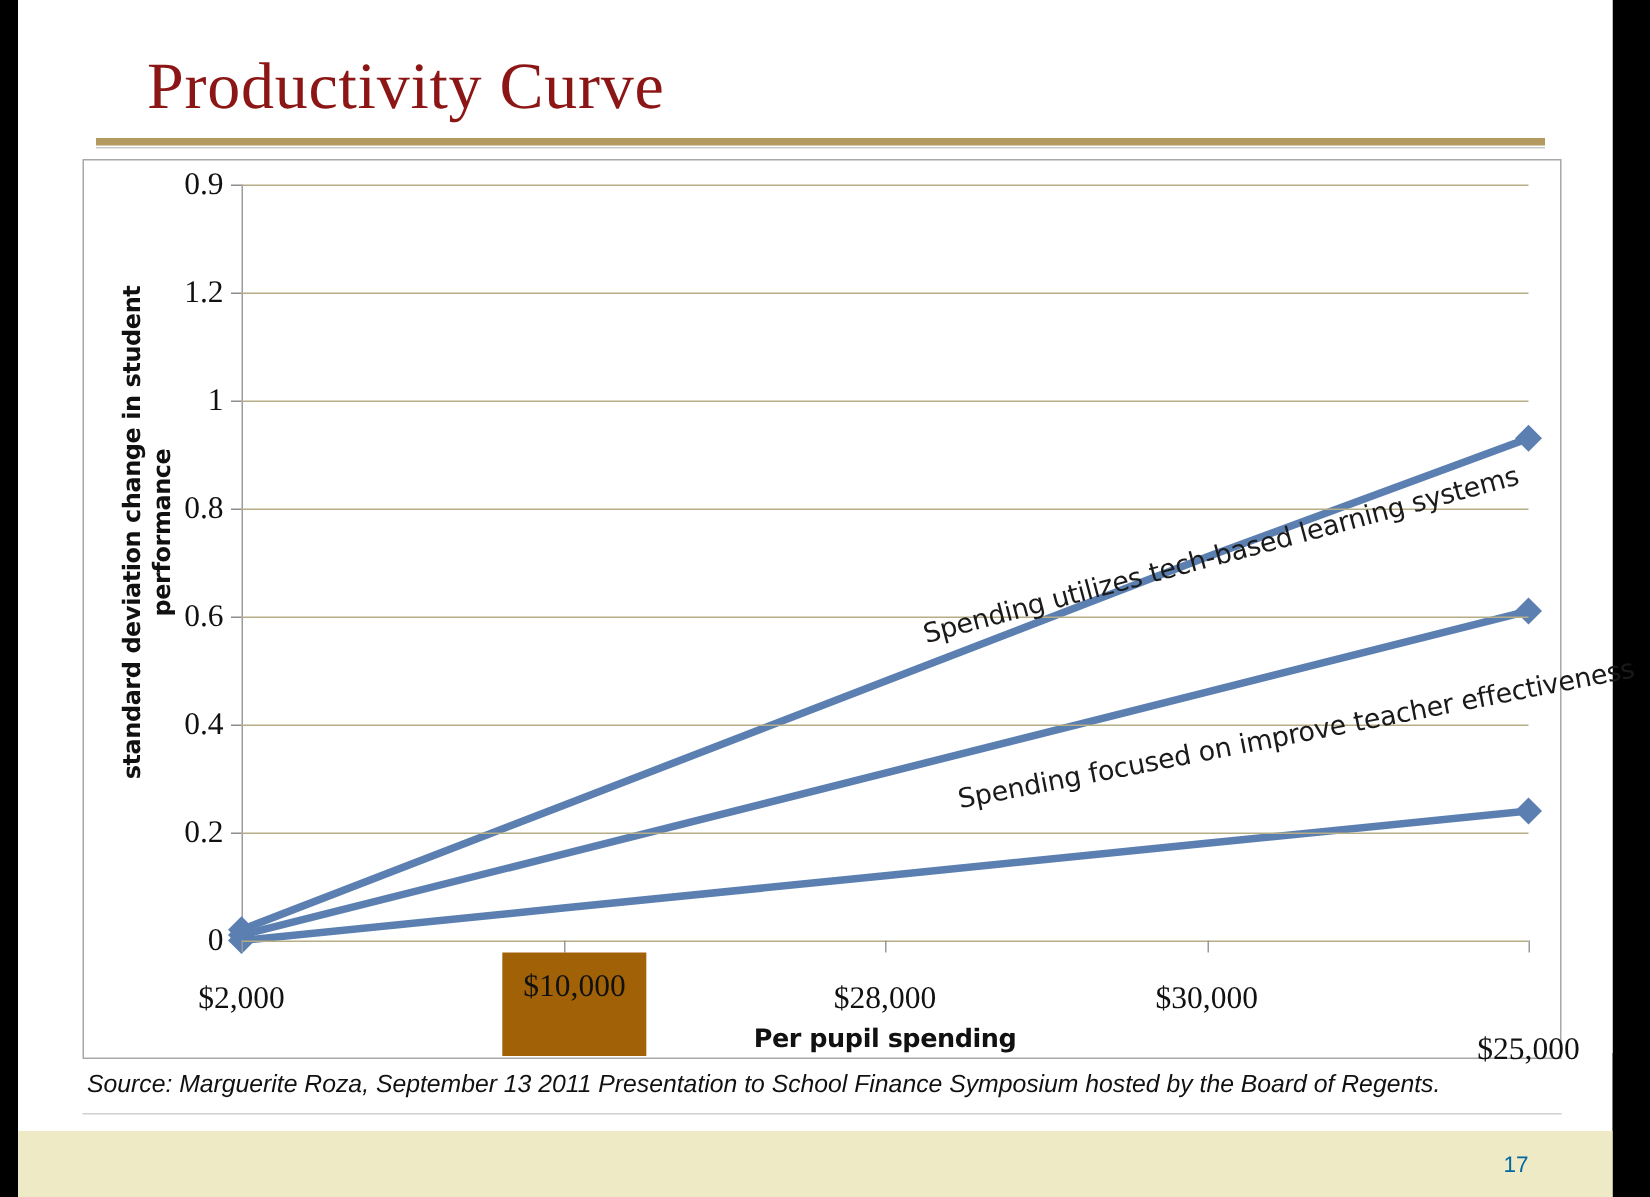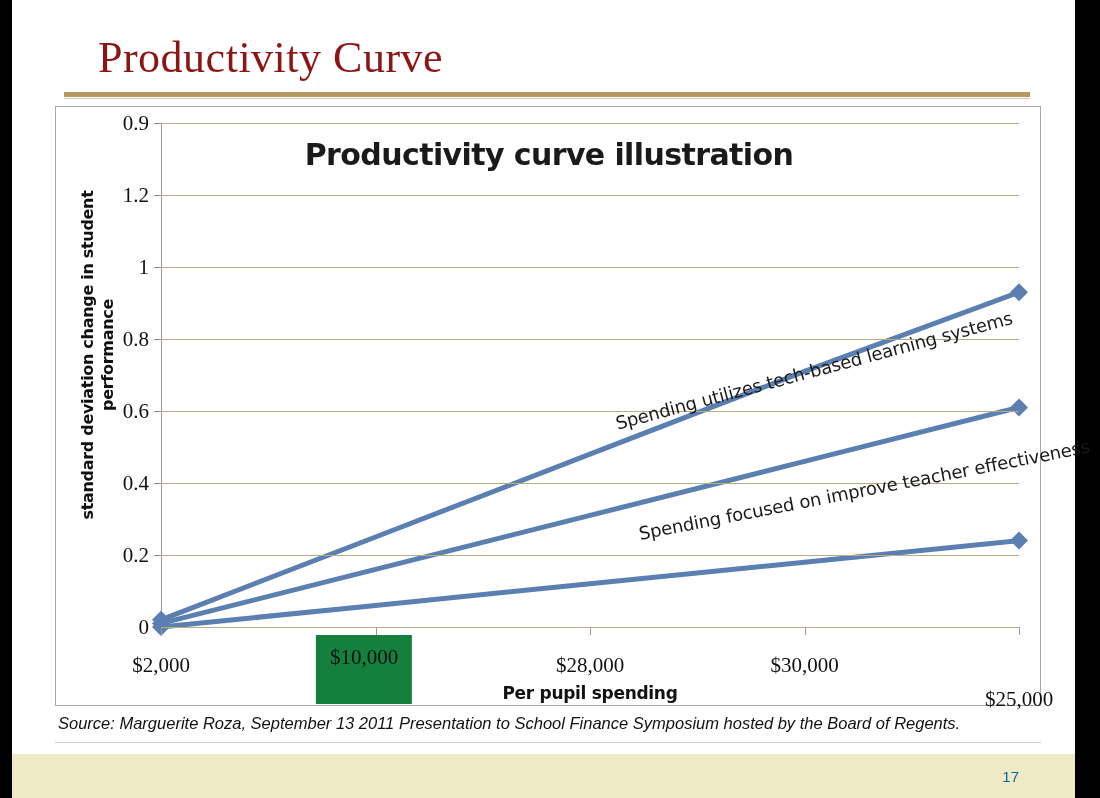--- a/index.html
+++ b/index.html
@@ -187,21 +187,20 @@
 
 <div class="slide">
 
   <div class="slide-title">Productivity Curve</div>
   <div class="title-rule"></div>
   <div class="title-rule-2"></div>
 
   <div class="content-box">
     <div class="chart">
 
-      <div class="chart-title">Productivity curve illustration</div>
 
       <div class="y-axis-title">standard deviation change in student performance</div>
 
       <div class="plot" id="plot">
         <div class="axis-line-y"></div>
         <svg class="series-svg" id="series-svg" viewBox="0 0 858 504" preserveAspectRatio="none">
             <polyline points="0,496.8 214.5,414 429,331.2 643.5,248.4 858,169.19999999999993" fill="none" stroke="#5b7fb0" stroke-width="5" stroke-linecap="round" stroke-linejoin="round"></polyline>
             <polygon points="0,487.8 9,496.8 0,505.8 -9,496.8" fill="#5b7fb0"></polygon>
             <polygon points="858,160.19999999999993 867,169.19999999999993 858,178.19999999999993 849,169.19999999999993" fill="#5b7fb0"></polygon>
             <polyline points="0,500.4 214.5,446.4 429,392.4 643.5,338.4 858,284.4" fill="none" stroke="#5b7fb0" stroke-width="5" stroke-linecap="round" stroke-linejoin="round"></polyline>
@@ -231,21 +230,21 @@
           <div class="gridline" style="top: 72px; background: rgb(181, 173, 134);"></div>
           <div class="ytick-mark" style="top: 72px;"></div>
           <div class="ytick-label" style="top: 72px;">1.2</div>
           <div class="gridline" style="top: 0px; background: rgb(181, 173, 134);"></div>
           <div class="ytick-mark" style="top: 0px;"></div>
           <div class="ytick-label" style="top: 0px;">0.9</div>
           <div class="gridline" style="top: 504px; background: rgb(181, 173, 134);"></div>
           <div class="xtick-mark" style="left: 0px;"></div>
           <div class="xtick-label" style="left: 0px;">$2,000</div>
           <div class="xtick-mark" style="left: 214.5px;"></div>
-          <div class="xtick-label highlight" style="left: 203px; background: #15803d;">$10,000</div>
+          <div class="xtick-label highlight" style="left: 222px; background: #a16207;">$10,000</div>
           <div class="xtick-mark" style="left: 429px;"></div>
           <div class="xtick-label" style="left: 429px;">$28,000</div>
           <div class="xtick-mark" style="left: 643.5px;"></div>
           <div class="xtick-label" style="left: 643.5px;">$30,000</div>
           <div class="xtick-mark" style="left: 858px;"></div>
           <div class="xtick-label" style="left: 858px; margin-top: 34px;">$25,000</div>
           <div class="series-label" style="left: 455px; top: 290px; transform: rotate(-15deg);">Spending utilizes tech-based learning systems</div>
           <div class="series-label" style="left: 478px; top: 400px; transform: rotate(-11deg);">Spending focused on improve teacher effectiveness</div>
         </div>
 

